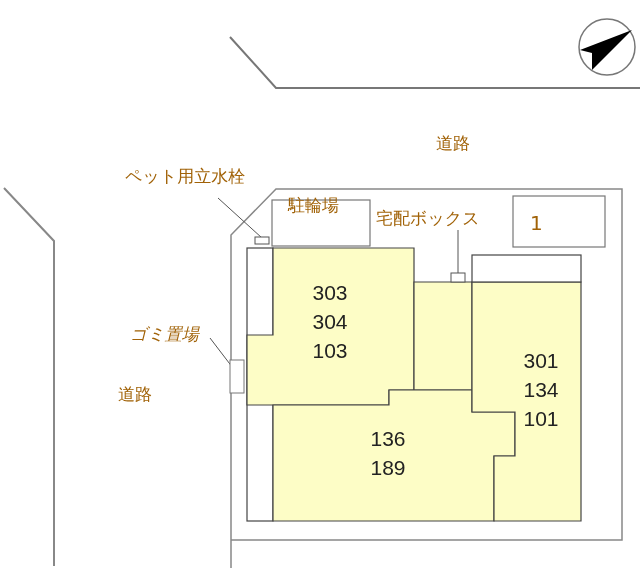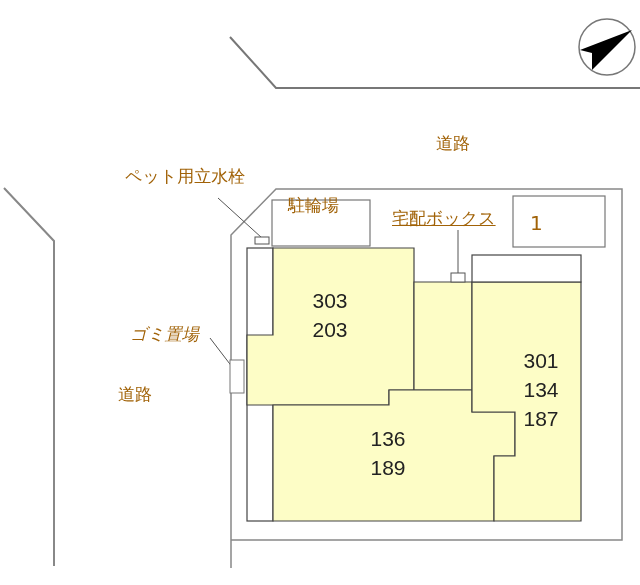--- a/index.html
+++ b/index.html
@@ -47,29 +47,30 @@
   <rect x="451" y="273" width="14" height="9" fill="#fff" stroke="#555" stroke-width="1"></rect>
 
   <line x1="210" y1="338" x2="236" y2="372" stroke="#555" stroke-width="1"></line>
   <rect x="230" y="360" width="14" height="33" fill="#fff" stroke="#777" stroke-width="1"></rect>
 </svg>
 
 <div class="lbl" style="left:436px;top:135px;">道路</div>
 <div class="lbl" style="left:118px;top:386px;">道路</div>
 <div class="lbl" style="left:125px;top:168px;">ペット用立水栓</div>
 <div class="lbl" style="left:288px;top:197px;">駐輪場</div>
-<div class="lbl" style="left:392px;top:210px;text-decoration:underline;">宅配ボックス</div>
+<div class="lbl" style="left:376px;top:210px;">宅配ボックス</div>
 <div class="lbl" style="left:130px;top:326px;font-style:italic;">ゴミ置場</div>
 <div class="lbl" style="left:530px;top:213px;font-size:20px;">1</div>
 
-<div class="unit" style="left:300px;top:278px;width:60px;margin-top:8px;">
+<div class="unit" style="left:300px;top:278px;width:60px;">
   <div>303</div>
-  <div>203</div>
+  <div>304</div>
+  <div>103</div>
 </div>
 <div class="unit" style="left:358px;top:424px;width:60px;">
   <div>136</div>
   <div>189</div>
 </div>
 <div class="unit" style="left:511px;top:346px;width:60px;text-align:center;">
   <div>301</div>
   <div>134</div>
-  <div>187</div>
+  <div>101</div>
 </div>
 
 </body></html>

